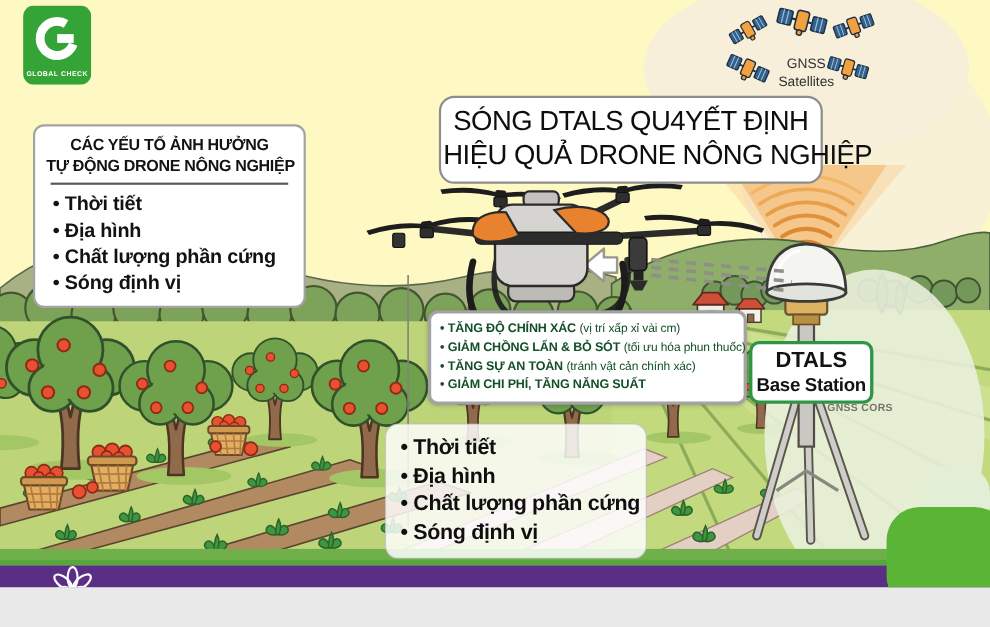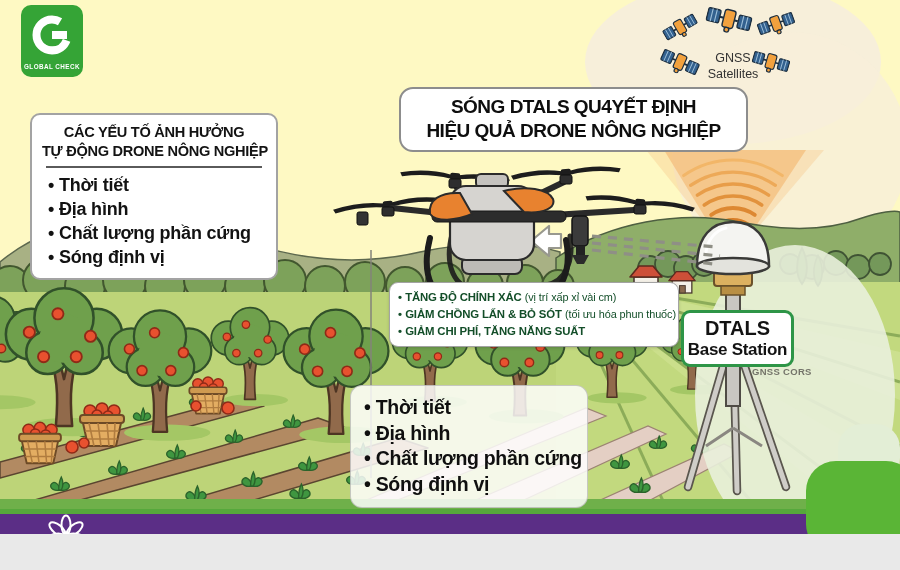--- a/index.html
+++ b/index.html
@@ -23,29 +23,29 @@
     color:#131313;text-align:center;line-height:1.3;white-space:nowrap;}
   .factors-divider{border:0;border-top:2px solid #5a5a5a;margin:5px 4px 5px;}
   .f-item{font-weight:700;font-size:18px;color:#121212;line-height:1.34;
     letter-spacing:-0.2px;padding-left:6px;white-space:nowrap;}
   .f-item::before{content:"• ";}
 
   .headline-box{
     left:399px;top:87px;width:349px;background:#fff;border:2.5px solid #8d8d8d;
     border-radius:14px;padding:6px 2px 7px;text-align:center;
   }
-  .headline-line{font-weight:700;font-size:19px;letter-spacing:-0.5px;
+  .headline-line{font-weight:400;font-size:25px;letter-spacing:-0.5px;
     color:#0e0e0e;line-height:1.25;white-space:nowrap;}
 
   .gnss-label{left:698px;top:51px;width:70px;text-align:center;
     font-size:12.5px;color:#323232;line-height:1.25;}
   .sat{position:absolute;z-index:9;}
 
   .benefits-box{
-    left:389px;top:282px;width:290px;background:#fff;border:1px solid #a3a3a3;
+    left:389px;top:282px;width:290px;background:#fff;border:3px solid #a3a3a3;
     border-radius:9px;padding:6px 8px;box-shadow:0 1px 3px rgba(60,60,60,.25);
   }
   .benefit{font-size:11.4px;color:#134e29;line-height:1.48;white-space:nowrap;}
   .benefit::before{content:"• ";font-weight:700;}
   .benefit .b{font-weight:700;letter-spacing:-0.15px;}
   .benefit .n{font-weight:400;font-size:10.9px;letter-spacing:-0.1px;}
 
   .bottom-box{
     left:350px;top:385px;width:238px;background:rgba(255,255,255,.84);
     border:1px solid rgba(140,140,140,.45);border-radius:12px;padding:9px 13px;
@@ -411,20 +411,24 @@
   <div class="overlay benefits-box">
     <div class="benefit">
       <span class="b">TĂNG ĐỘ CHÍNH XÁC</span>
       <span class="n">(vị trí xấp xỉ vài cm)</span>
     </div>
     <div class="benefit">
       <span class="b">GIẢM CHỒNG LẤN &amp; BỎ SÓT</span>
       <span class="n">(tối ưu hóa phun thuốc)</span>
     </div>
     <div class="benefit">
+      <span class="b">TĂNG SỰ AN TOÀN</span>
+      <span class="n">(tránh vật cản chính xác)</span>
+    </div>
+    <div class="benefit">
       <span class="b">GIẢM CHI PHÍ, TĂNG NĂNG SUẤT</span>
       <span class="n"></span>
     </div>
   </div>
 
   <div class="overlay bottom-box">
     <div class="b-item">Thời tiết</div>
     <div class="b-item">Địa hình</div>
     <div class="b-item">Chất lượng phần cứng</div>
     <div class="b-item">Sóng định vị</div>

